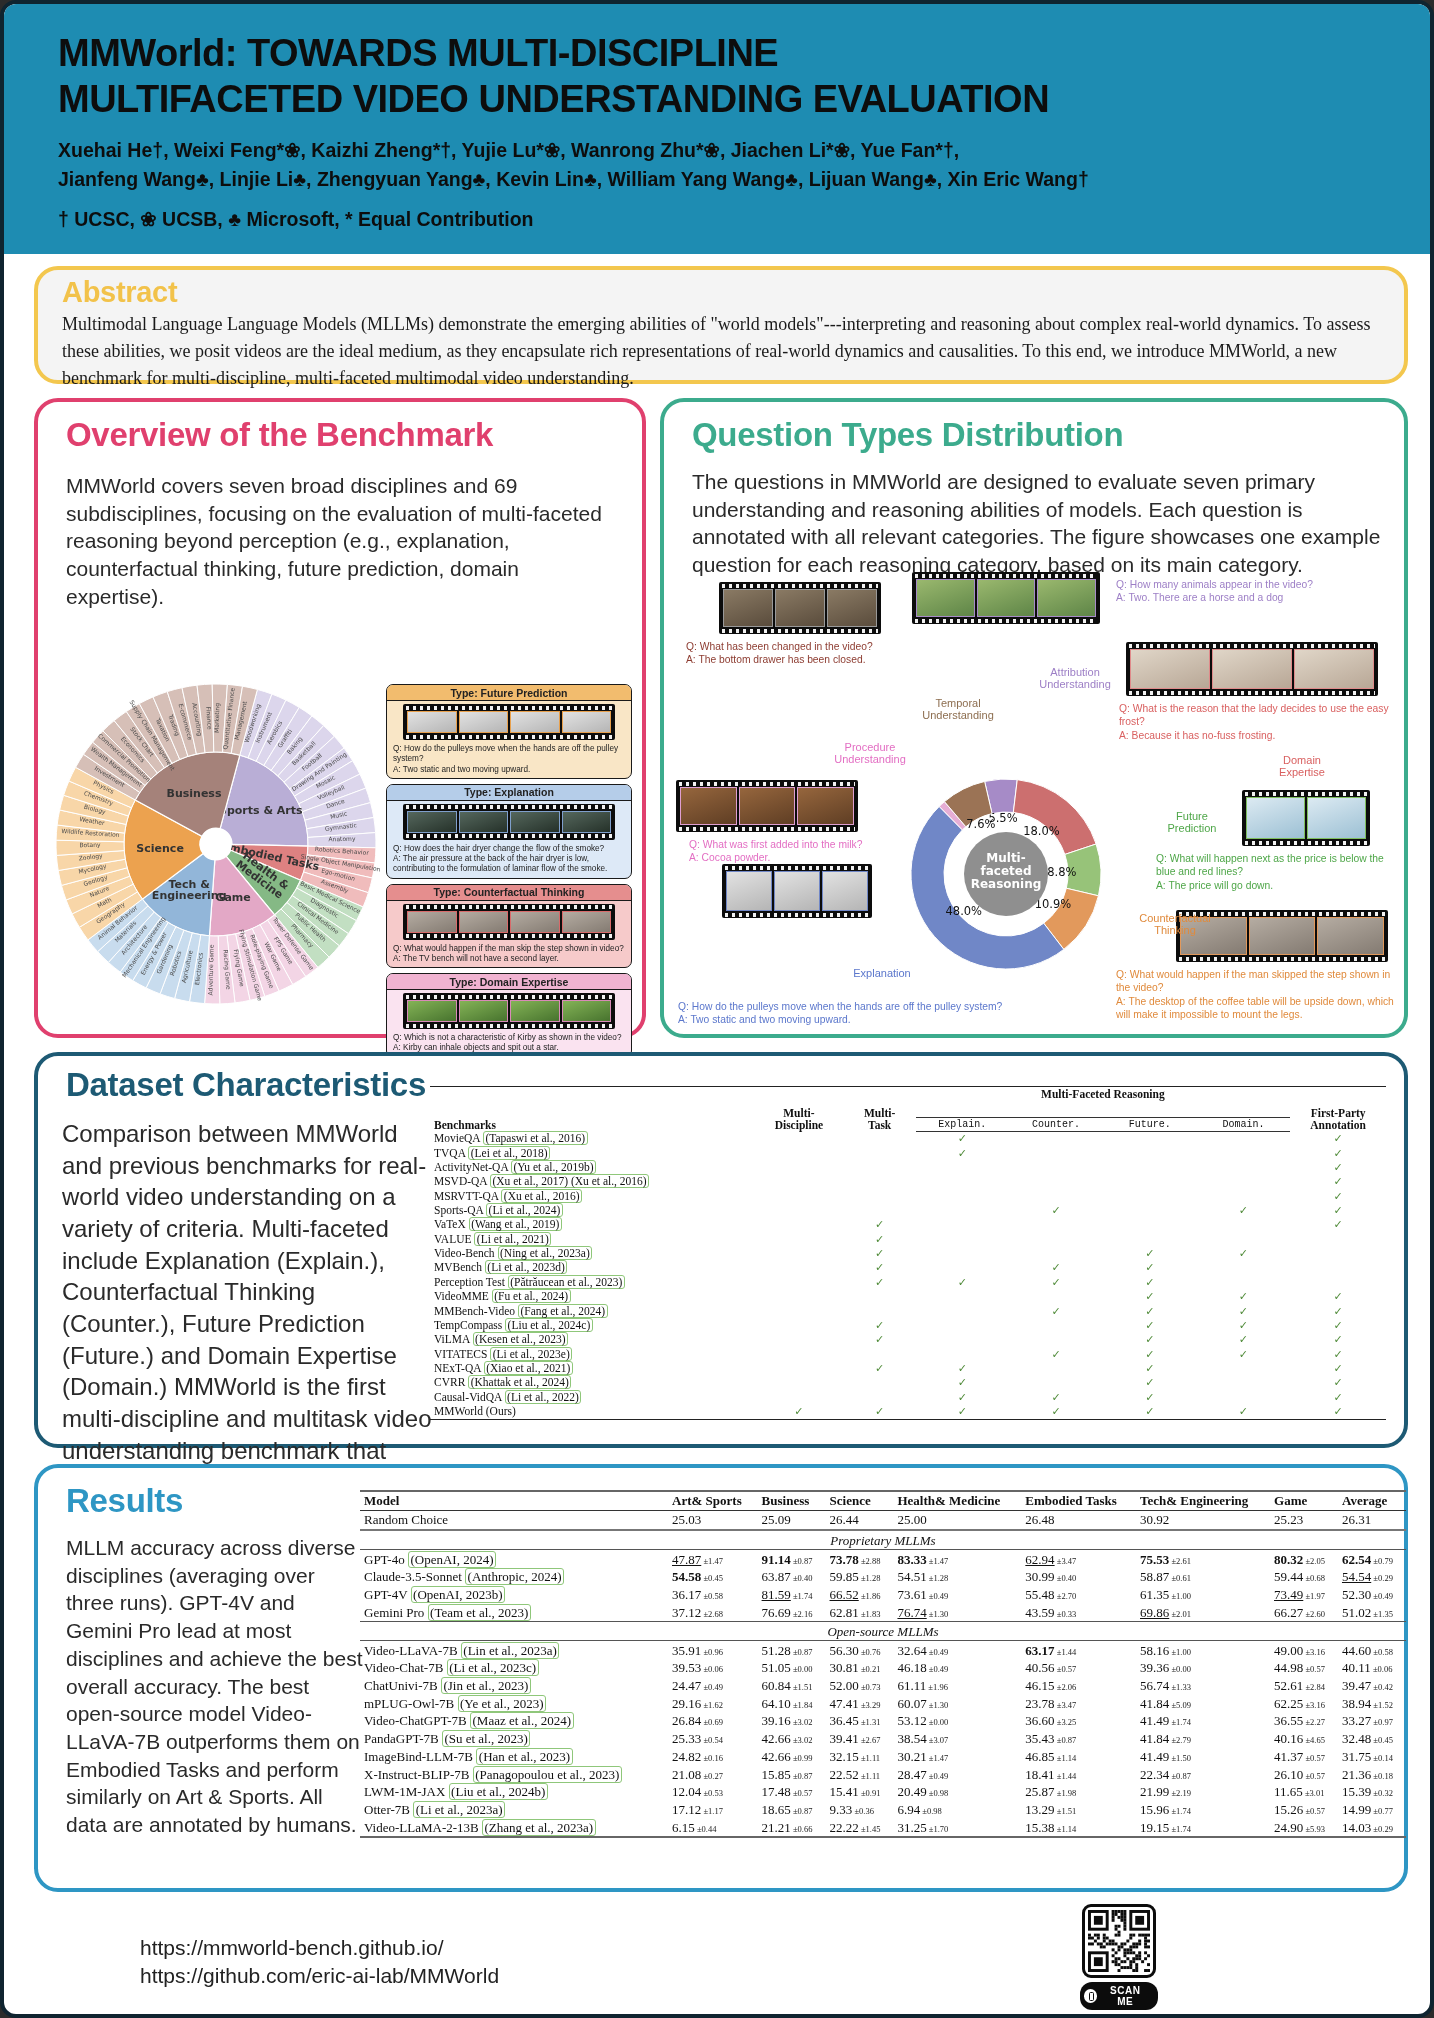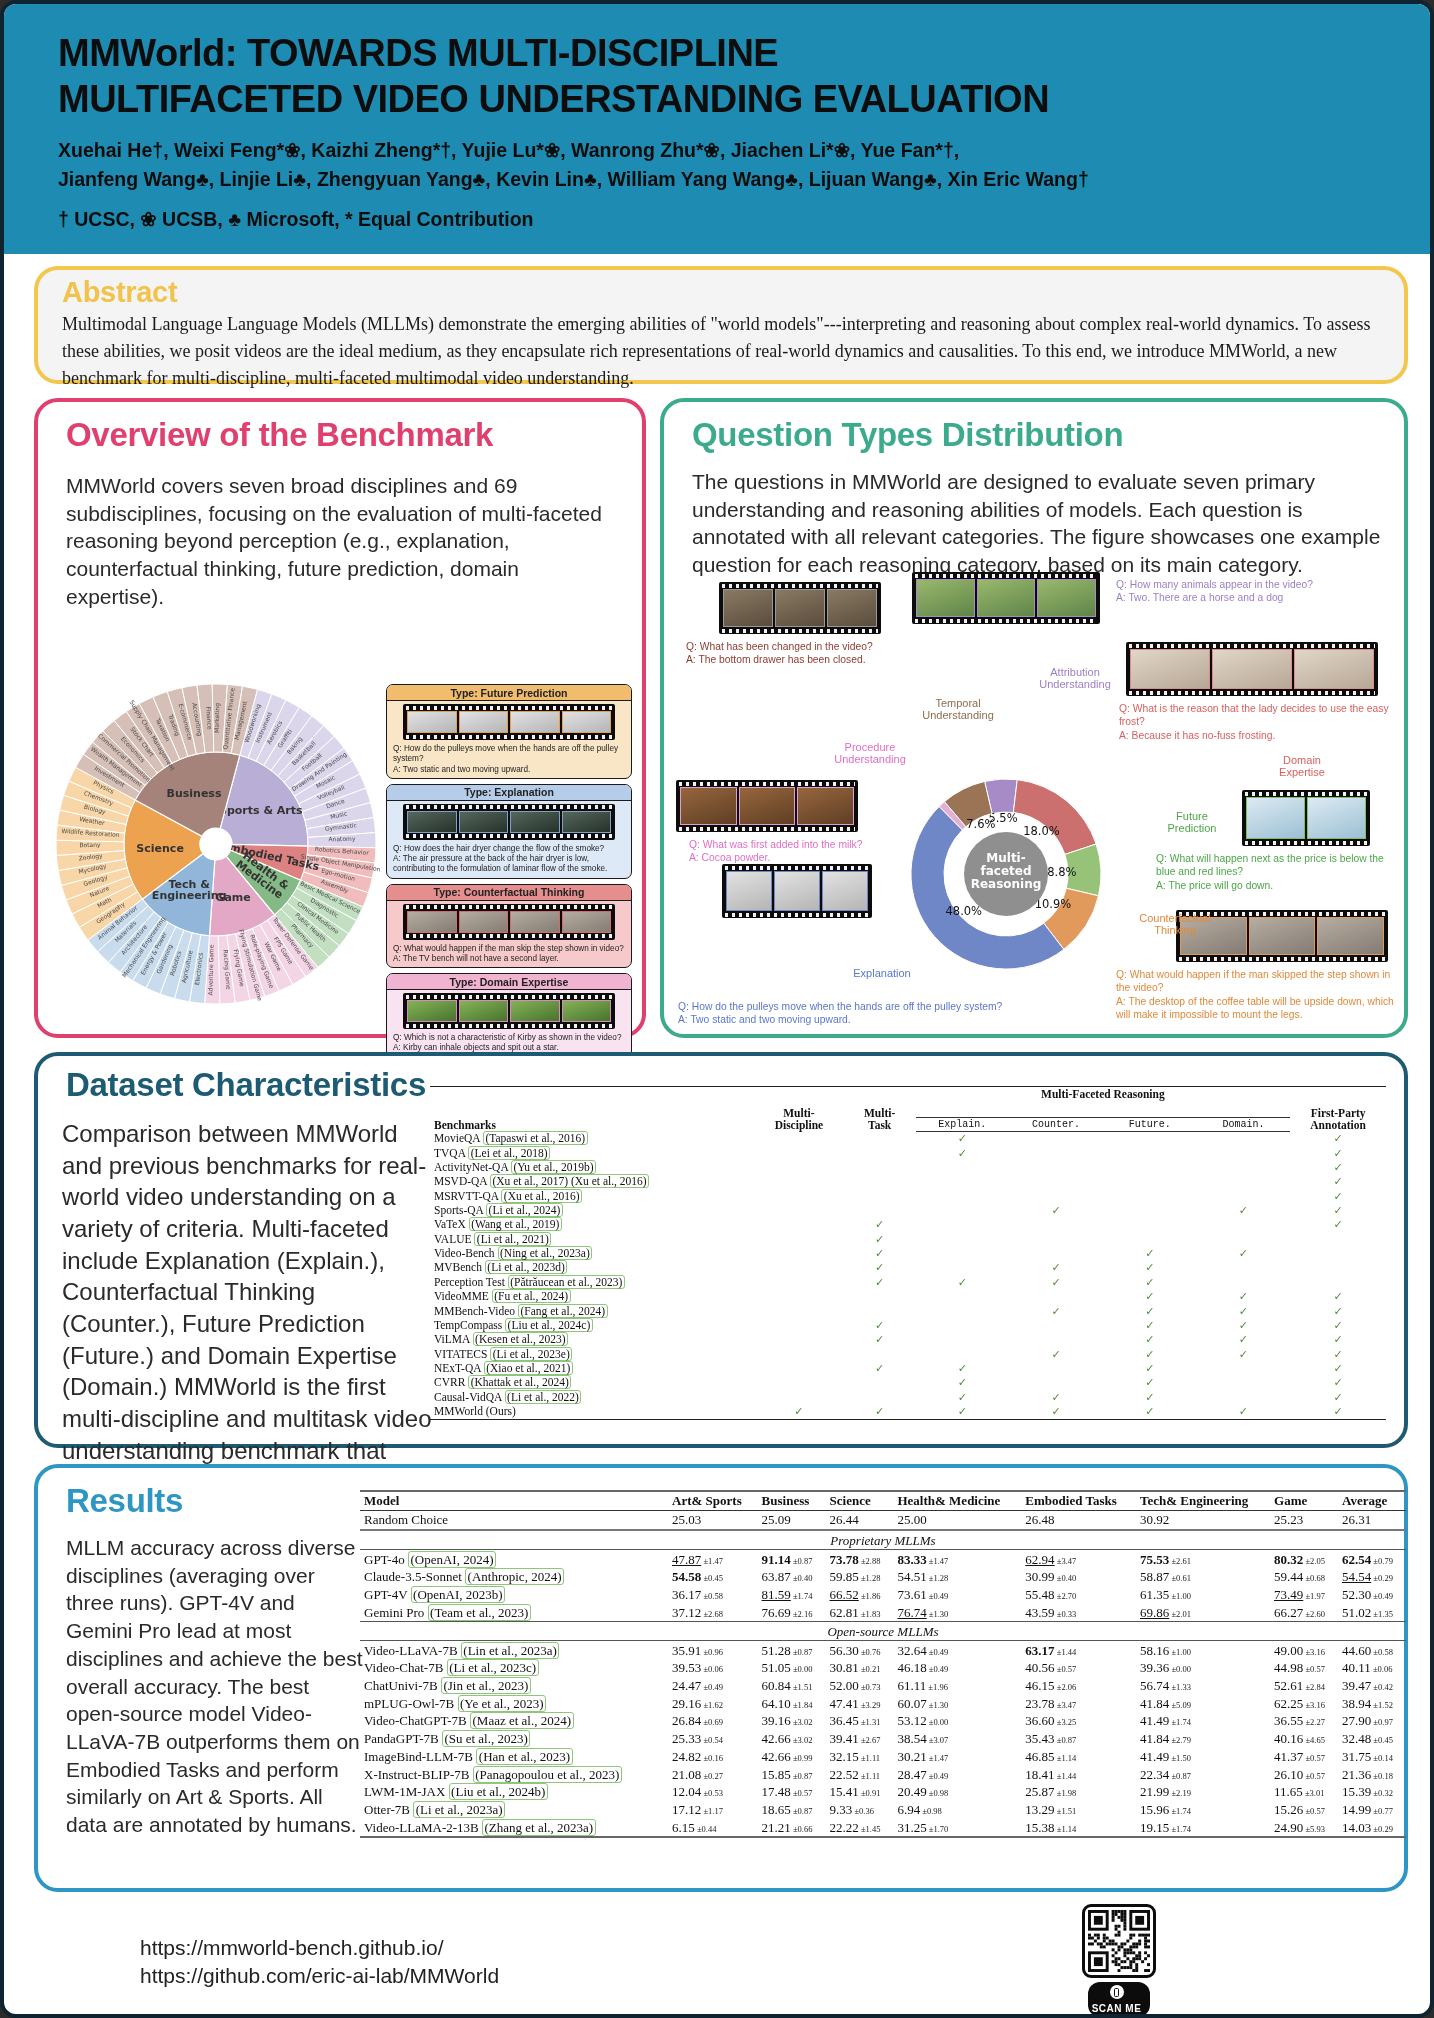--- a/index.html
+++ b/index.html
@@ -79,21 +79,21 @@
   .restab tbody.last tr:last-child td{border-bottom:2.5px solid #666;}
   .restab tr.random td{border-bottom:2px solid #777;}
   .val.b{font-weight:700;} .val.u{text-decoration:underline;}
   .err{font-size:8.5px;color:#222;}
   
   .footer-url{position:absolute;left:136px;font-size:21px;color:#222;line-height:1.3;}
   .qr-wrap{position:absolute;left:1076px;top:1900px;width:78px;text-align:center;}
   .qr-box{width:74px;height:74px;border:3px solid #0c0c0c;border-radius:9px;background:#fff;
           box-sizing:border-box;padding:3px;margin:0 auto;}
   .scan-pill{margin-top:4px;display:inline-flex;align-items:center;gap:4px;background:#0c0c0c;color:#fff;
-             border-radius:12px;padding:3px 9px 3px 4px;font-size:10px;font-weight:700;letter-spacing:0.5px;flex-direction:column;}
+             border-radius:12px;padding:3px 9px 3px 4px;font-size:10px;font-weight:700;letter-spacing:0.5px;}
   .scan-pill .ph{width:14px;height:14px;border-radius:50%;background:#fff;position:relative;}
   .scan-pill .ph::after{content:"";position:absolute;left:4.5px;top:2.5px;width:5px;height:9px;
              border:1px solid #0c0c0c;border-radius:1.5px;box-sizing:border-box;}
   svg text{font-family:"DejaVu Sans",sans-serif;}
 </style>
 </head>
 <body>
 
 <div class="poster">
 
@@ -809,21 +809,21 @@
           </tr>
           <tr>
             <td>Video-ChatGPT-7B <span class="cite-box">(Maaz et al., 2024)</span></td>
             <td class="num"><span class="val">26.84</span><span class="err">&nbsp;±0.69</span></td>
             <td class="num"><span class="val">39.16</span><span class="err">&nbsp;±3.02</span></td>
             <td class="num"><span class="val">36.45</span><span class="err">&nbsp;±1.31</span></td>
             <td class="num"><span class="val">53.12</span><span class="err">&nbsp;±0.00</span></td>
             <td class="num"><span class="val">36.60</span><span class="err">&nbsp;±3.25</span></td>
             <td class="num"><span class="val">41.49</span><span class="err">&nbsp;±1.74</span></td>
             <td class="num"><span class="val">36.55</span><span class="err">&nbsp;±2.27</span></td>
-            <td class="num"><span class="val">27.90</span><span class="err">&nbsp;±0.97</span></td>
+            <td class="num"><span class="val">33.27</span><span class="err">&nbsp;±0.97</span></td>
           </tr>
           <tr>
             <td>PandaGPT-7B <span class="cite-box">(Su et al., 2023)</span></td>
             <td class="num"><span class="val">25.33</span><span class="err">&nbsp;±0.54</span></td>
             <td class="num"><span class="val">42.66</span><span class="err">&nbsp;±3.02</span></td>
             <td class="num"><span class="val">39.41</span><span class="err">&nbsp;±2.67</span></td>
             <td class="num"><span class="val">38.54</span><span class="err">&nbsp;±3.07</span></td>
             <td class="num"><span class="val">35.43</span><span class="err">&nbsp;±0.87</span></td>
             <td class="num"><span class="val">41.84</span><span class="err">&nbsp;±2.79</span></td>
             <td class="num"><span class="val">40.16</span><span class="err">&nbsp;±4.65</span></td>

